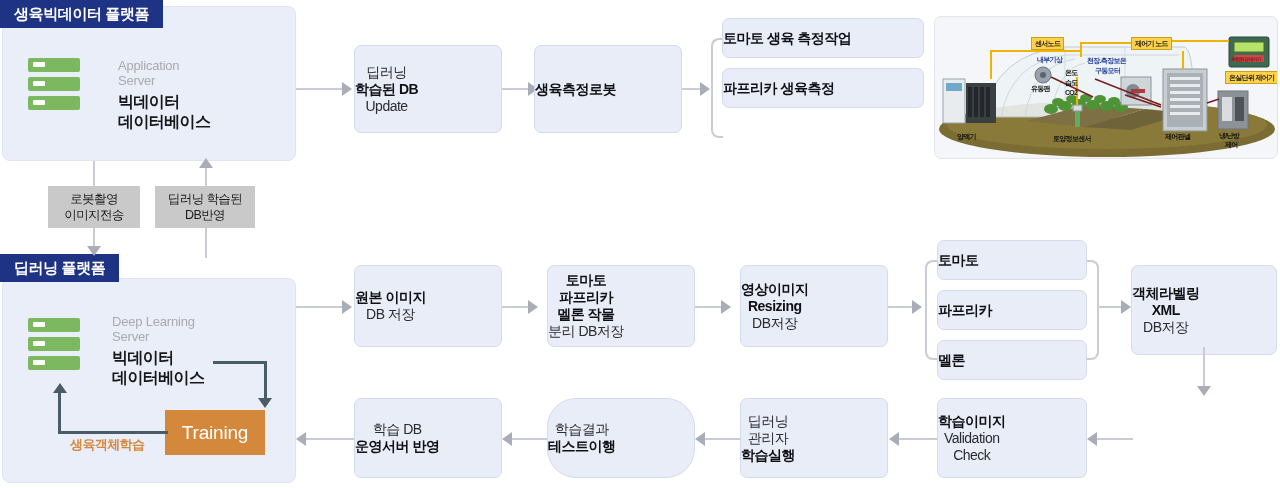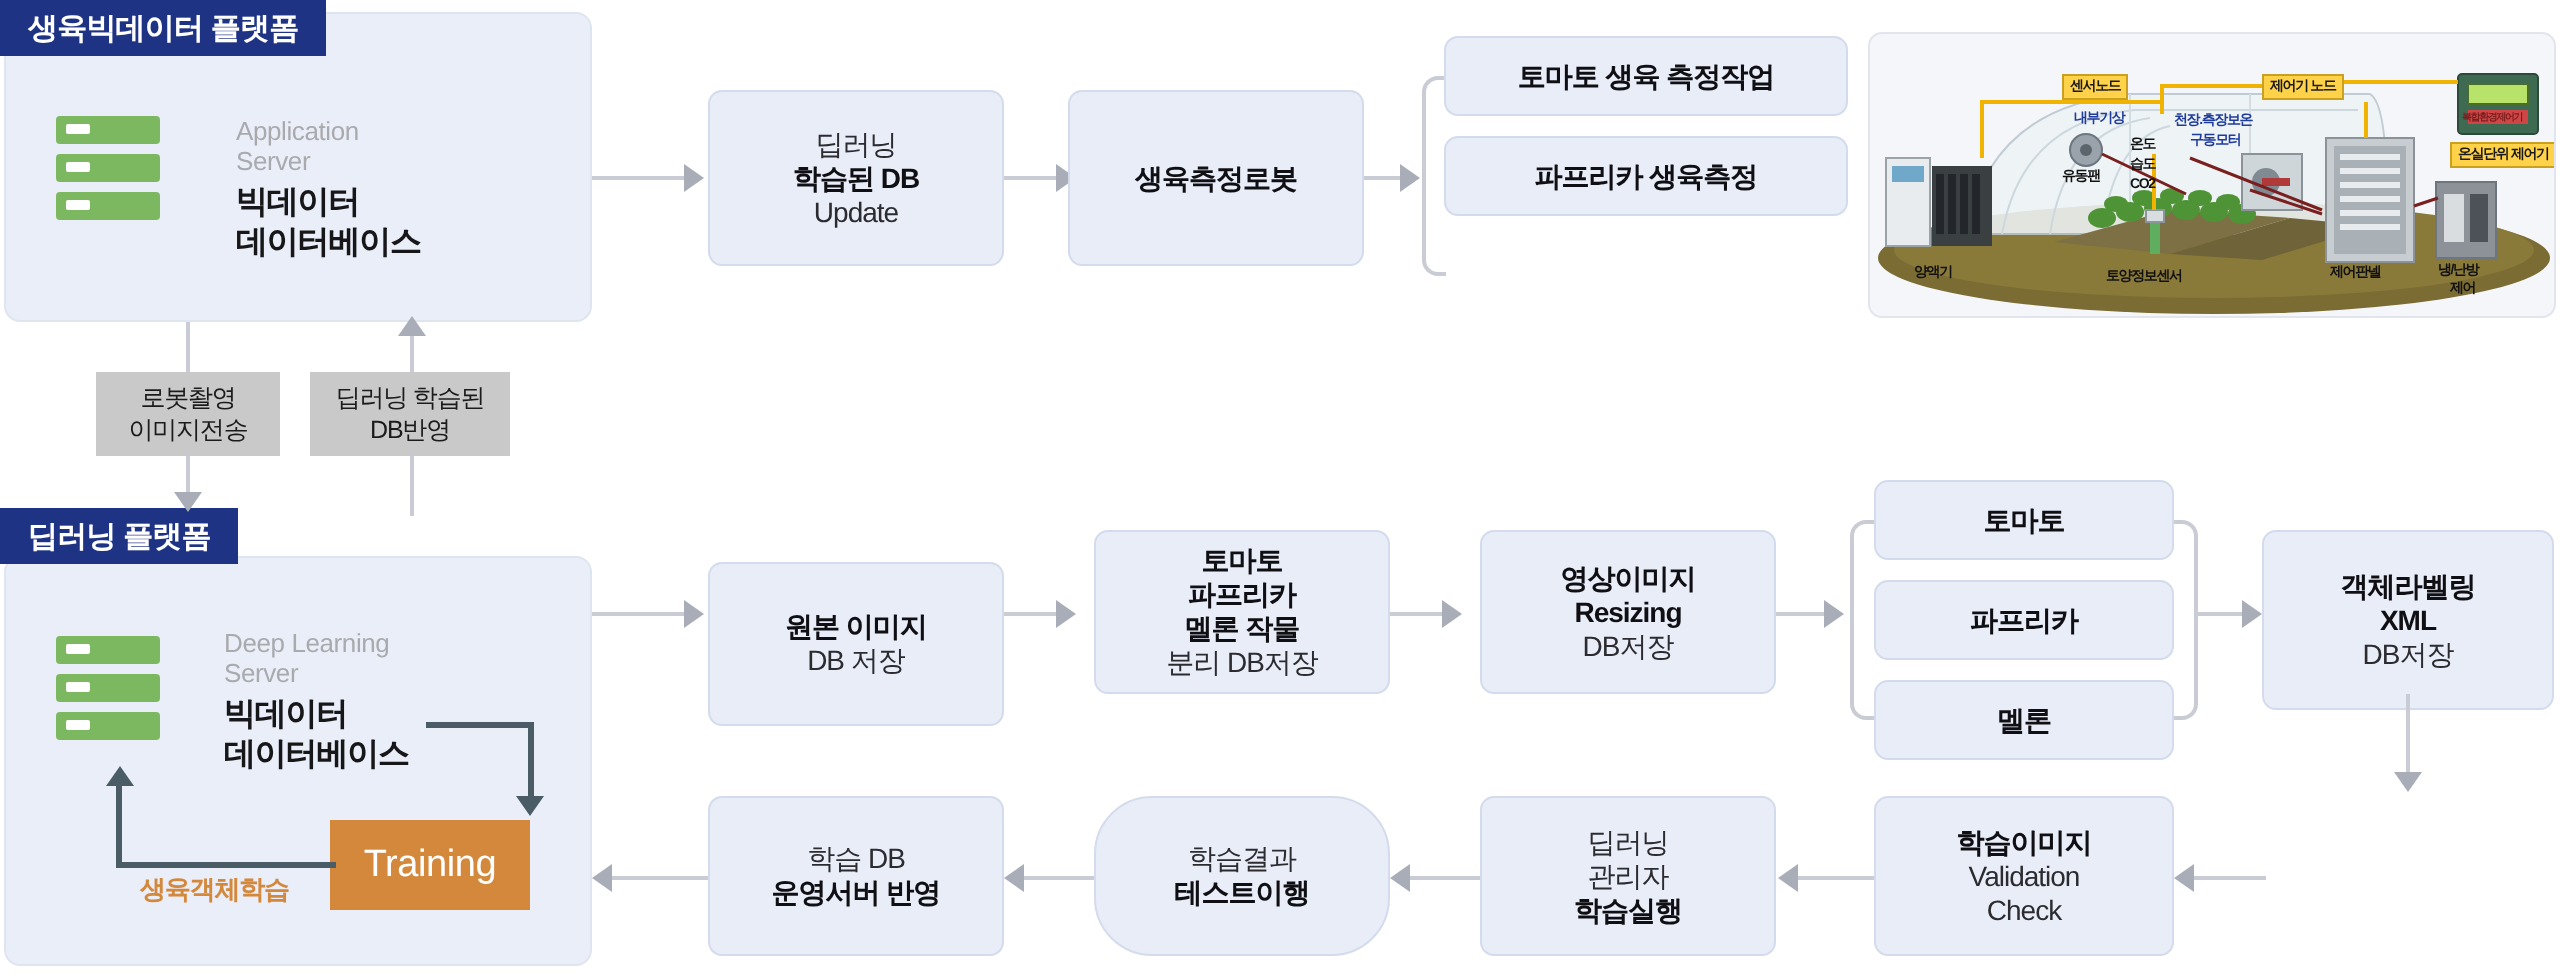--- a/index.html
+++ b/index.html
@@ -39,21 +39,21 @@
   }
   .srv-caption-bold{
     color:#17171a;font-size:16px;font-weight:bold;line-height:20px;letter-spacing:-0.6px;
   }
 
   
   .fbox{
     background:#e9edf8;
     border:1px solid #d4dbec;
     border-radius:7px;
-    display:flex;align-items:center;justify-content:center;
+    display:flex;align-items:center;
     text-align:center;
     line-height:17px;
     letter-spacing:-0.5px;
   }
   .fbox .l{display:block;}
   .b{font-weight:bold;color:#101014;font-size:14px;}
   .n{font-weight:normal;color:#2b2b30;font-size:14px;}
 
   
   .glabel{
@@ -347,21 +347,21 @@
     <div class="gh-text" style="left:22px;top:116px;color:#111111;">양액기</div>
     <div class="gh-text" style="left:118px;top:118px;color:#111111;">토양정보센서</div>
     <div class="gh-text" style="left:230px;top:116px;color:#111111;">제어판넬</div>
     <div class="gh-text" style="left:284px;top:115px;color:#111111;">냉/난방</div>
     <div class="gh-text" style="left:290px;top:124px;color:#111111;">제어</div>
   </div>
 
   <div class="abs hline" style="left:296px;top:306px;width:48px;"></div>
   <div class="abs arrow-r" style="left:342px;top:300px;"></div>
 
-  <div class="abs fbox" style="left:354px;top:265px;width:148px;height:82px;margin-top:16px;">
+  <div class="abs fbox" style="left:354px;top:265px;width:148px;height:82px;">
     <div>
       <span class="l b">원본 이미지</span>
       <span class="l n">DB 저장</span>
     </div>
   </div>
 
   <div class="abs hline" style="left:502px;top:306px;width:30px;"></div>
   <div class="abs arrow-r" style="left:528px;top:300px;"></div>
 
   <div class="abs fbox" style="left:547px;top:265px;width:148px;height:82px;">

